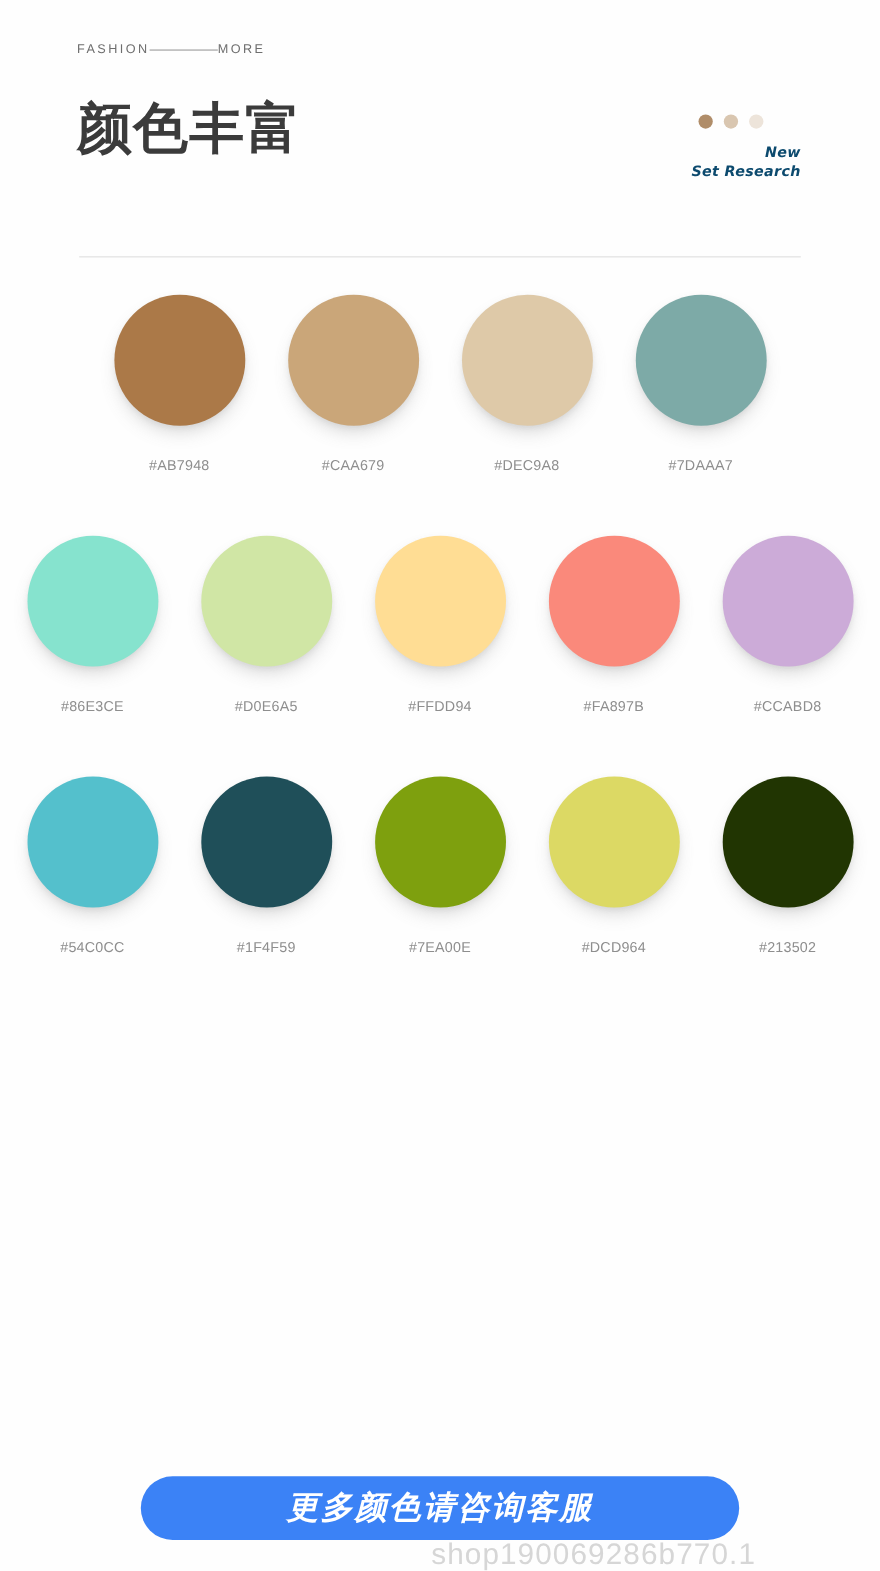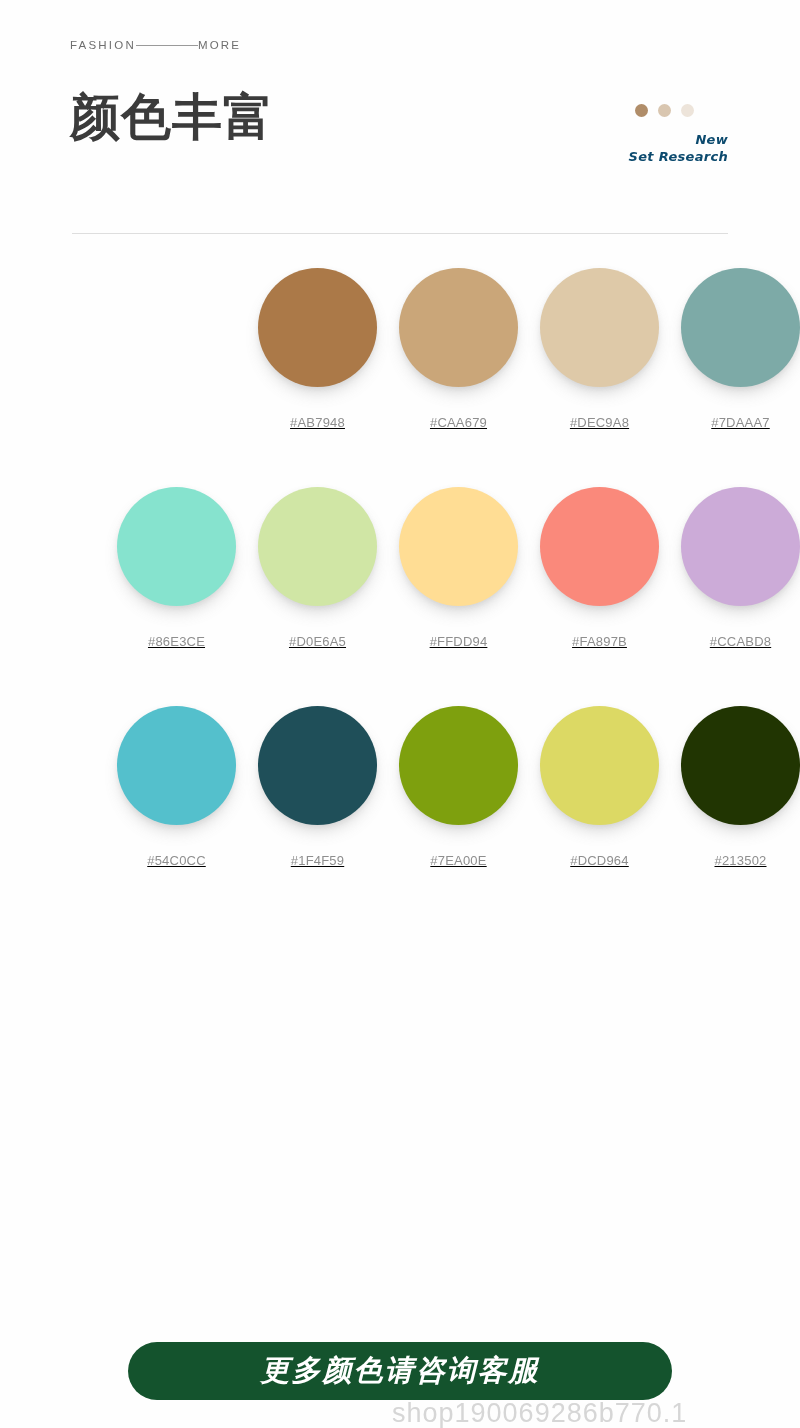--- a/index.html
+++ b/index.html
@@ -106,24 +106,23 @@
   .grid {
     position: absolute;
     left: 0;
     top: 268px;
     width: 800px;
   }
   .grid-row {
     position: relative;
     height: 219px;
     display: flex;
-    justify-content: flex-end;
+    justify-content: center;
     align-items: flex-start;
-    gap: 22px;
-    text-decoration: underline;
+    gap: 39px;
   }
   .grid-row:last-child { height: 200px; }
 
   .swatch {
     width: 119px;
     display: flex;
     flex-direction: column;
     align-items: center;
   }
   .swatch-circle {
@@ -276,20 +275,20 @@
           <div class="swatch-label">#DCD964</div>
         </div>
         <div class="swatch">
           <div class="swatch-circle" style="background: rgb(33, 53, 2);"></div>
           <div class="swatch-label">#213502</div>
         </div>
       </div>
     </div>
 
   <div class="cta-wrap">
-    <button class="cta-button" style="background: #14532d;">
+    <button class="cta-button" style="background: #3b82f6;">
       <span class="cta-label">更多颜色请咨询客服</span>
     </button>
   </div>
 
   <div class="watermark">shop190069286b770.1</div>
 
 </div>
 
 </body></html>

